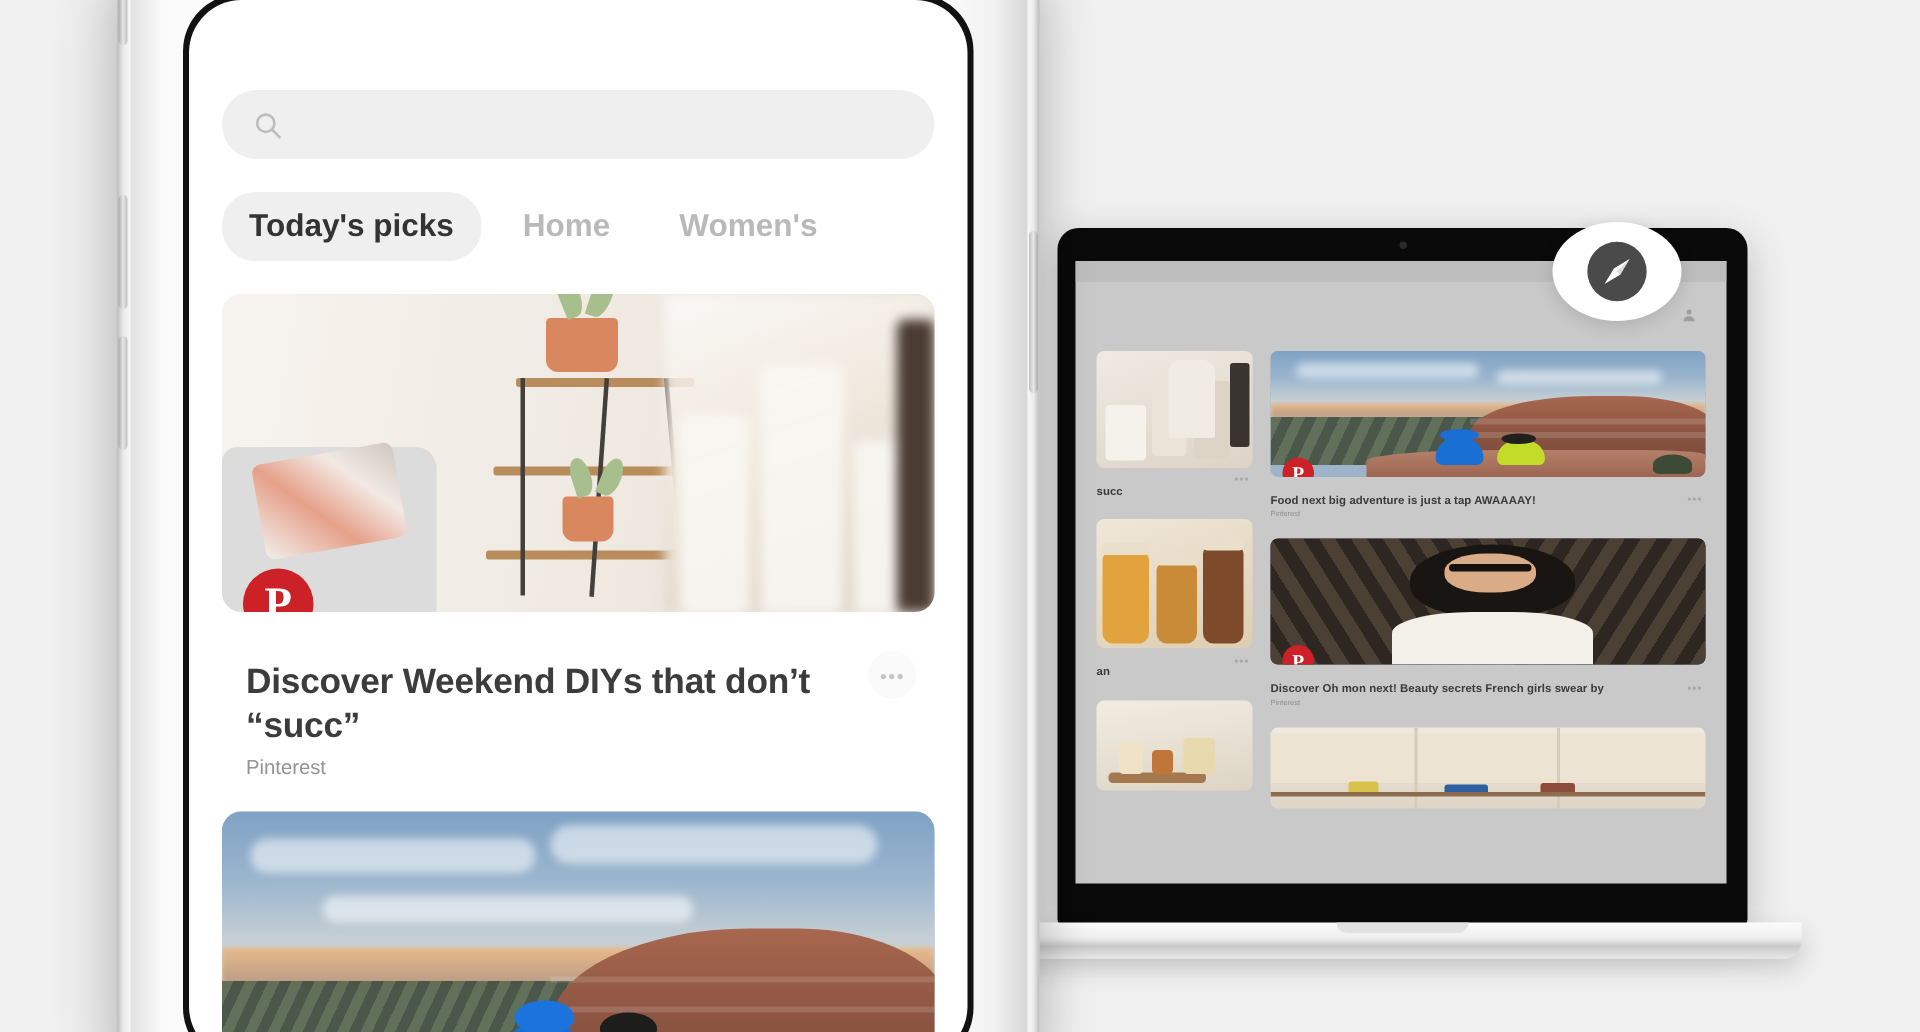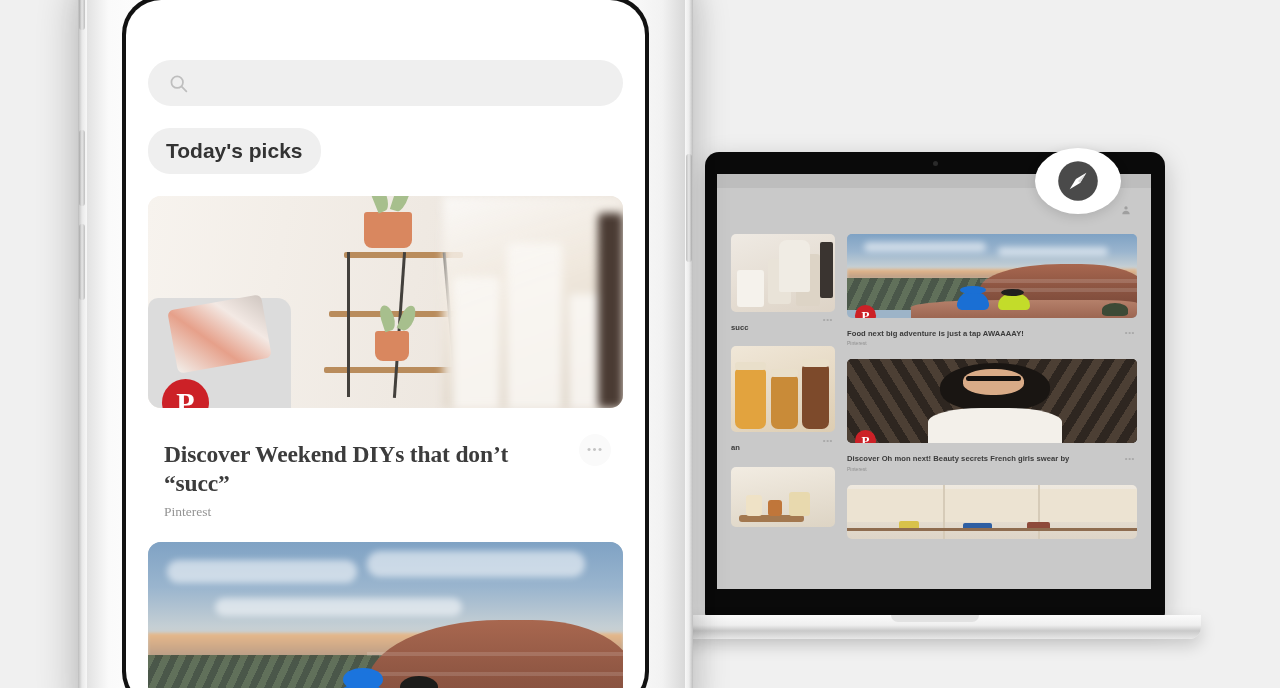--- a/index.html
+++ b/index.html
@@ -183,21 +183,21 @@
   }
   .pin-badge {
     position:absolute; left:14px; bottom:-18px;
     width:47px; height:47px; border-radius:50%;
     background:#cc2127;
     display:flex; align-items:center; justify-content:center;
     color:#fff; font-size:30px; font-weight:bold;
     font-family:"Liberation Serif", serif;
     z-index:4;
   }
-  .pin-meta { position:relative; padding:32px 0 0 16px;font-family:Liberation Serif, serif; }
+  .pin-meta { position:relative; padding:32px 0 0 16px; }
   .pin-title {
     font-size:23.5px; font-weight:bold; color:#3c3c3c;
     line-height:1.22; letter-spacing:-.15px;
     max-width:400px;
   }
   .pin-sub { margin-top:7px; font-size:13.5px; color:#949494; }
   .pin-dots {
     position:absolute; right:12px; top:26px;
     width:32px; height:32px; border-radius:50%;
     background:#fafafa;
@@ -410,20 +410,22 @@
         <div id="search-bar">
           <svg id="search-icon" viewBox="0 0 24 24">
             <circle cx="10.5" cy="10.5" r="6.6" fill="none" stroke="#8a8a8a" stroke-width="2"></circle>
             <line x1="15.4" y1="15.4" x2="21" y2="21" stroke="#8a8a8a" stroke-width="2" stroke-linecap="round"></line>
           </svg>
           <input id="search-input" type="text" value="" placeholder="" style="">
         </div>
 
         <div id="tabs">
           <div class="tab active">Today's picks</div>
+          <div class="tab">Home</div>
+          <div class="tab">Women's</div>
         </div>
 
         <div class="pin">
           <div class="pin-img ph-diy">
             <div class="wall"></div>
             <div class="sofa"></div>
             <div class="pillow"></div>
             <div class="shelf">
               <div class="plank" style="top:8%;left:14%;right:2%"></div>
               <div class="plank" style="top:44%;left:4%;right:0"></div>

